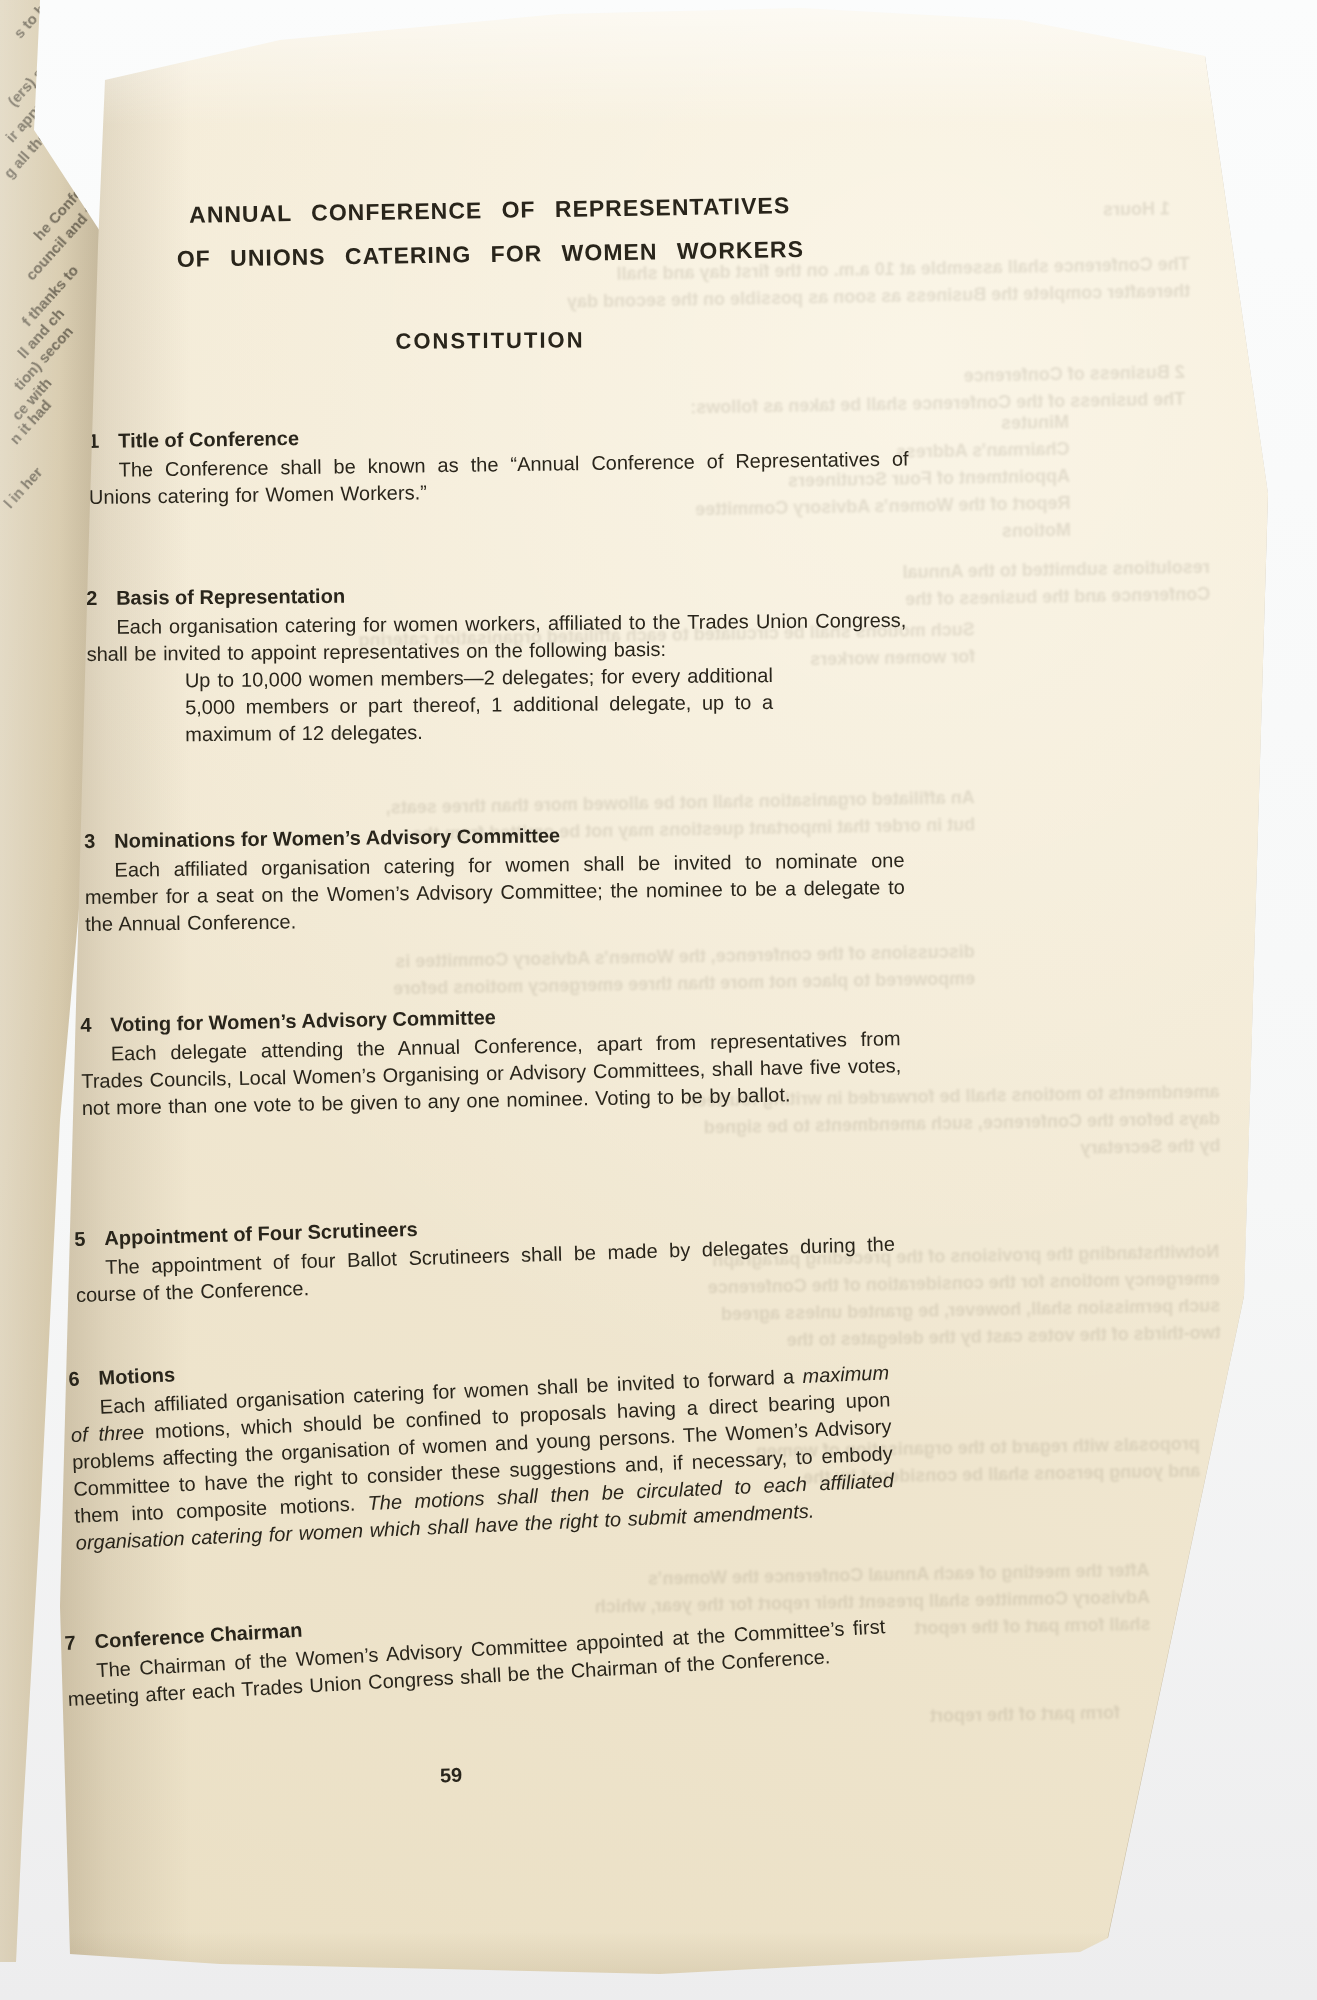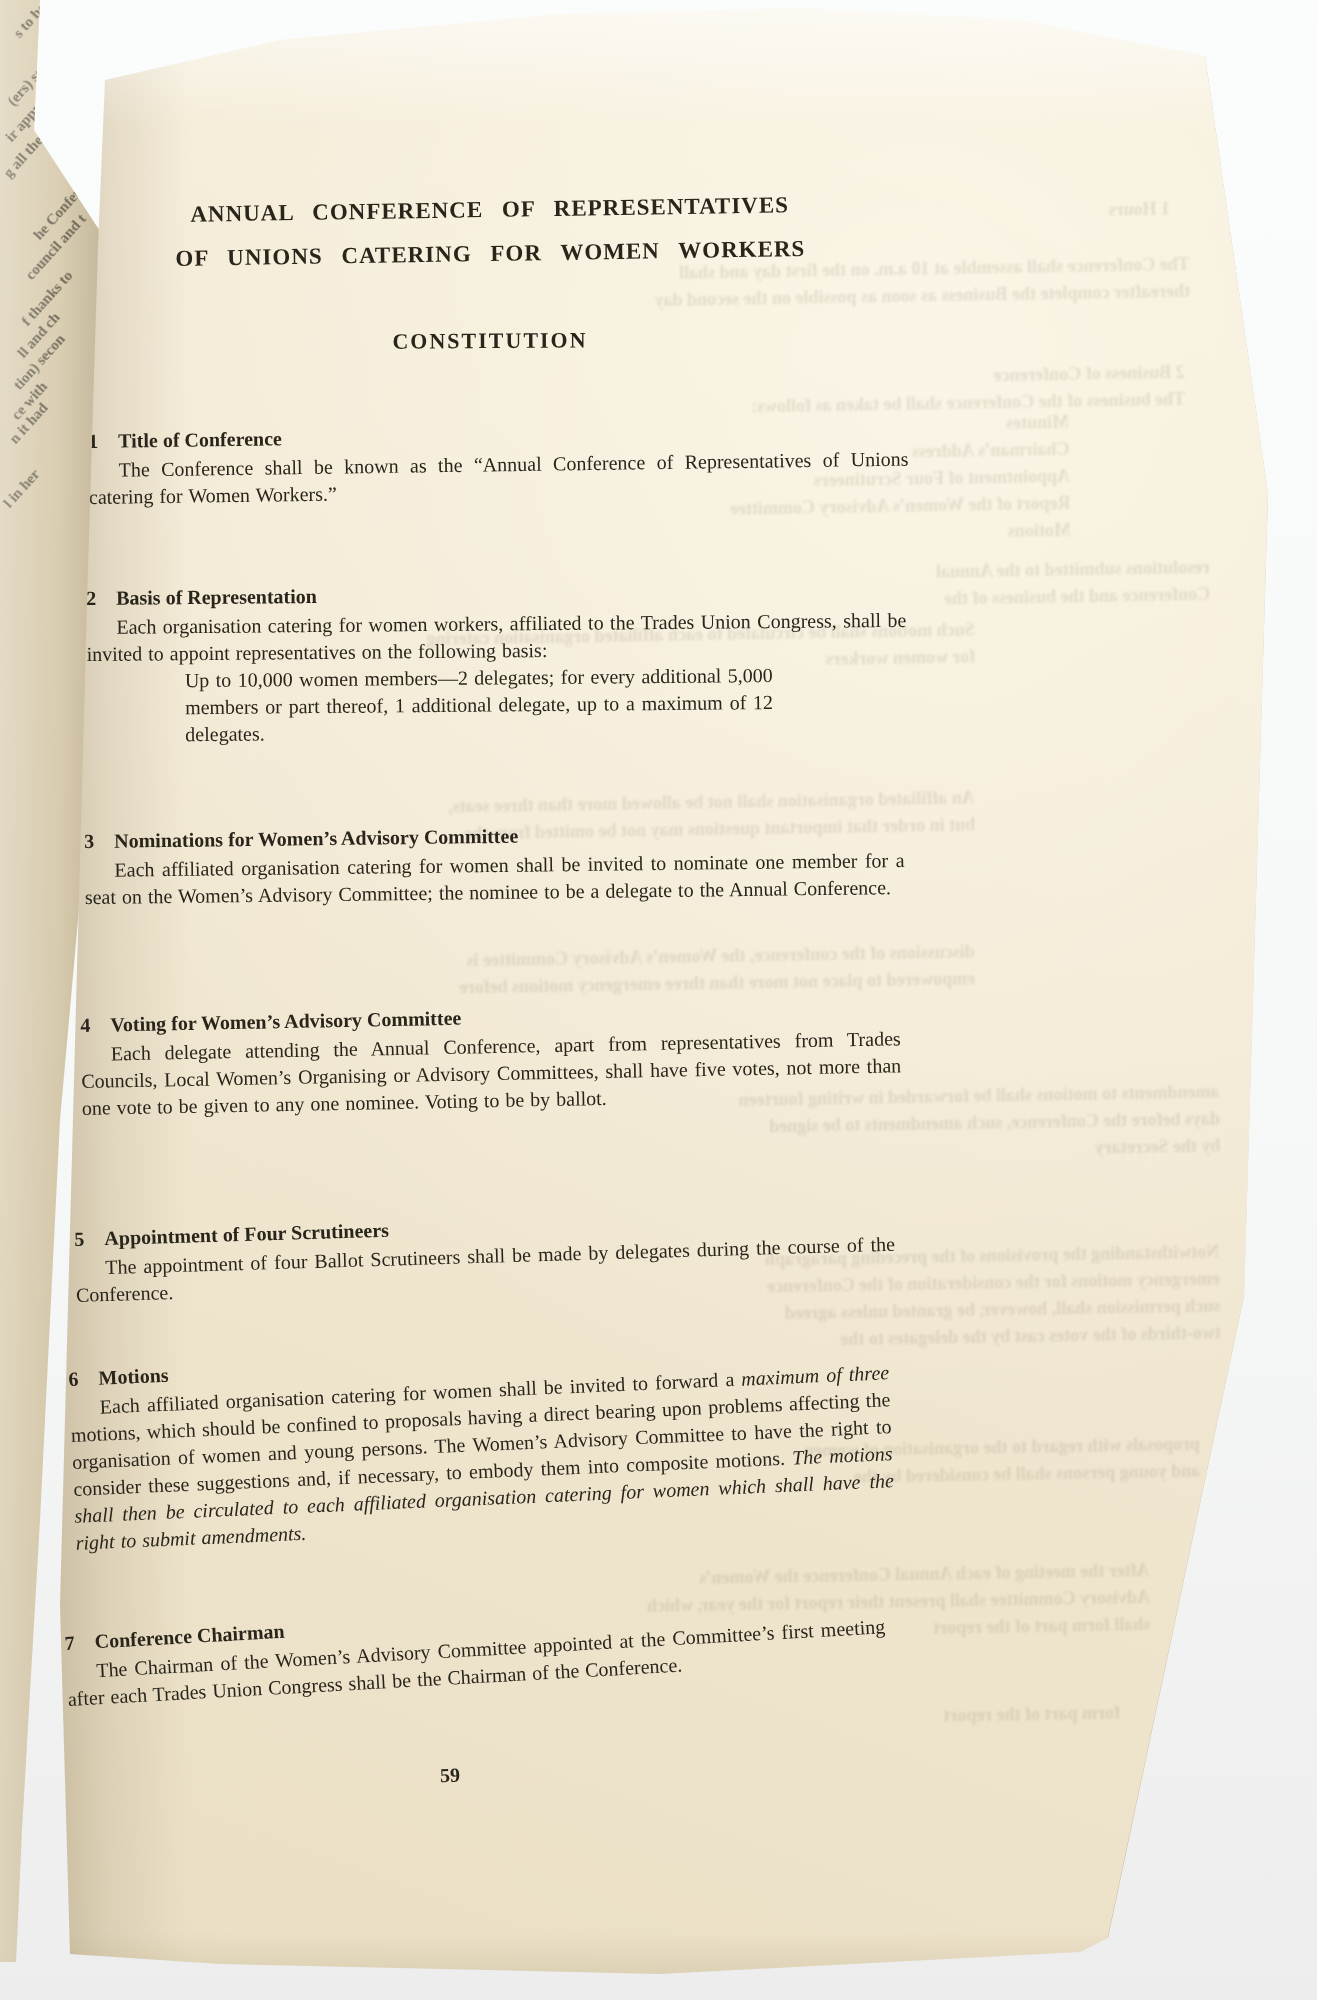--- a/index.html
+++ b/index.html
@@ -1,19 +1,19 @@
 <!DOCTYPE html>
 <html><head>
 <meta charset="utf-8">
 <style>
   html,body{margin:0;padding:0;background:#e8eaea;}
   .scene{
     position:relative;width:1317px;height:2000px;overflow:hidden;
     background:linear-gradient(180deg,#fbfcfc 0%,#f6f7f7 60%,#ededee 100%);
-    font-family:Liberation Serif, serif;
+    font-family:Liberation Sans, sans-serif;
   }
   
   .spine{
     position:absolute;left:0;top:0;width:170px;height:2000px;z-index:2;
     background:linear-gradient(100deg,#ddd2b8 0%,#d8cbae 40%,#cfc1a2 75%,#b9aa8a 100%);
     clip-path:polygon(0 0,40px 0,34px 130px,124px 268px,120px 430px,96px 720px,60px 1120px,40px 1520px,22px 1830px,16px 1962px,0 1962px);
   }
   .spine::after{
     content:"";position:absolute;inset:0;
     background:linear-gradient(to right,rgba(255,255,255,.25),rgba(0,0,0,0) 35%,rgba(92,76,50,.38) 92%);

